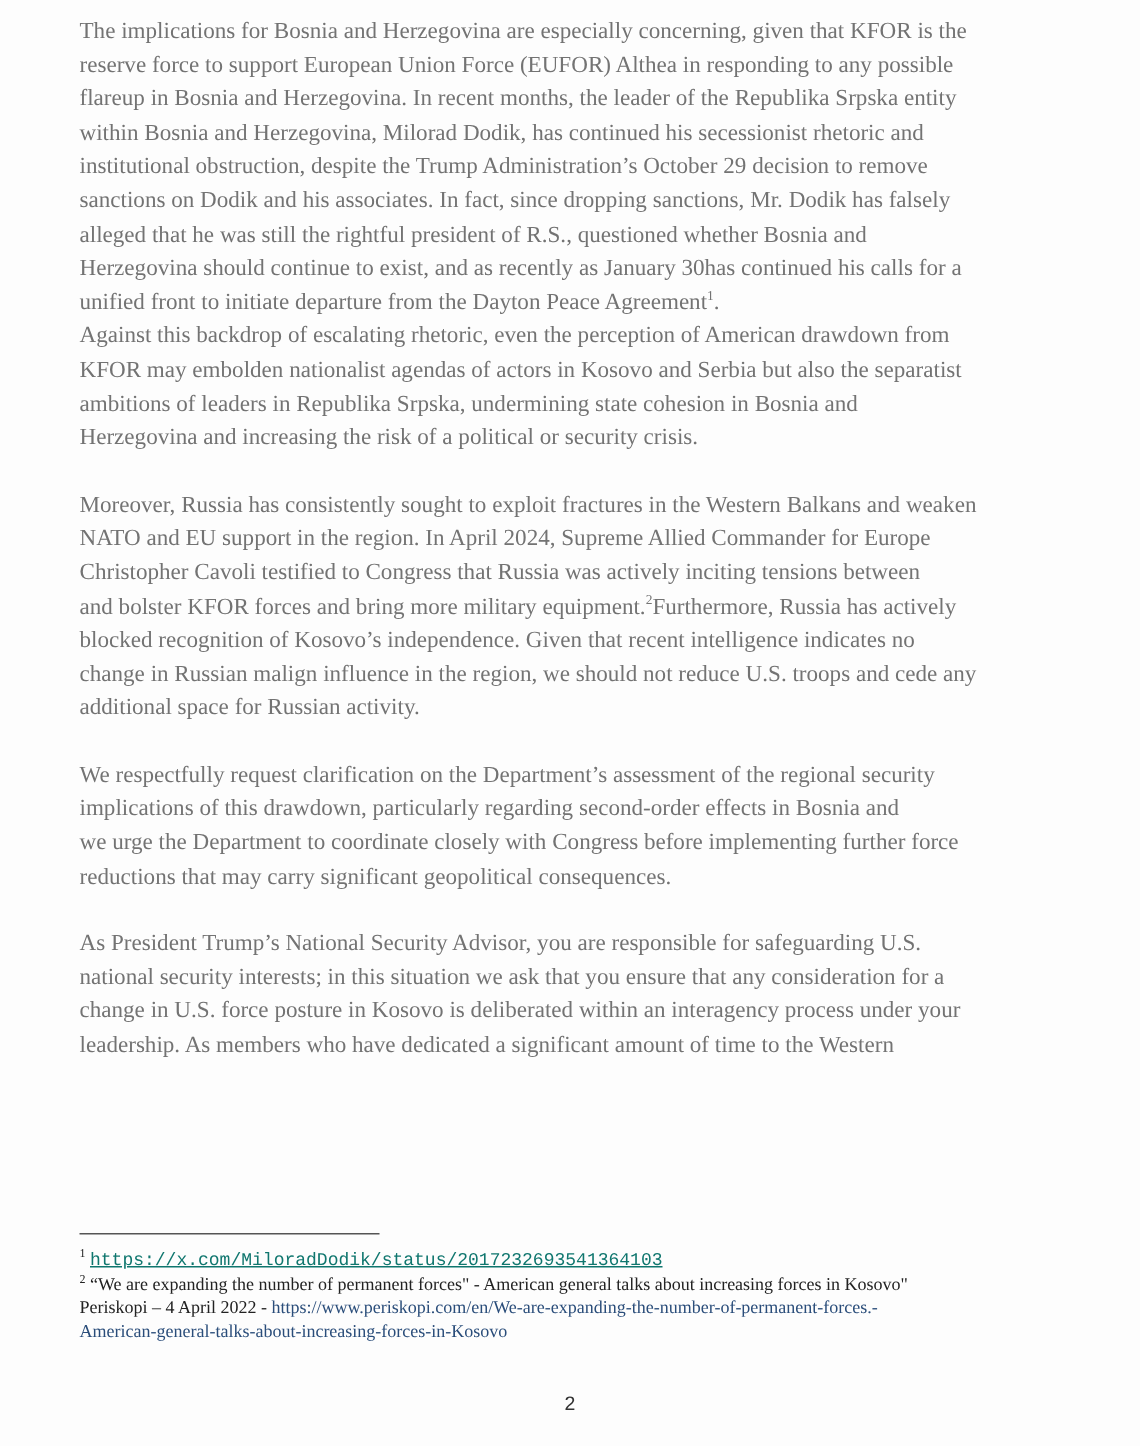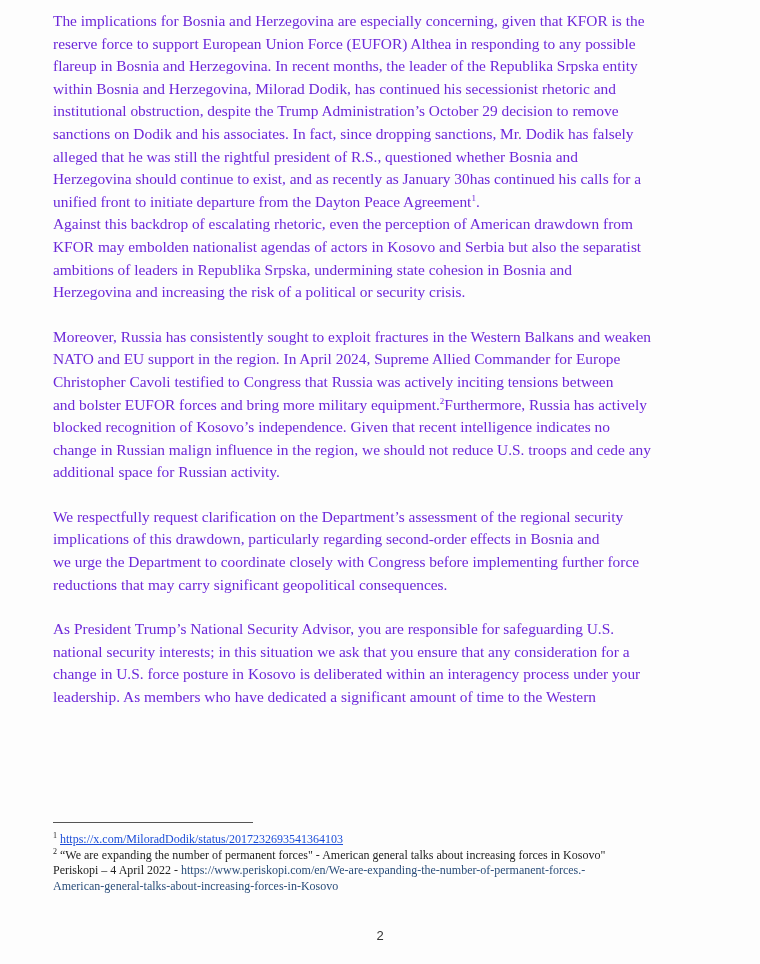--- a/index.html
+++ b/index.html
@@ -21,21 +21,21 @@
       background: #fdfdfd;
     }
     .body-text {
       position: absolute;
       left: 53px;
       top: 10px;
       width: 660px;
       font-family: "Liberation Serif", serif;
       font-size: 15.4px;
       line-height: 22.6px;
-      color: #6d28d9;
+      color: #737373;
     }
     .para {
       margin: 0;
       white-space: nowrap;
     }
     .para .line {
       display: block;
       white-space: nowrap;
     }
     .gap {
@@ -62,23 +62,23 @@
       font-family: "Liberation Serif", serif;
       font-size: 12px;
       line-height: 15.5px;
       color: #222;
     }
     .fn-line {
       display: block;
       white-space: nowrap;
     }
     .fn-link-sans {
-      font-family: Liberation Serif, serif;
+      font-family: Liberation Mono, monospace;
       font-size: 12px;
-      color: #1d4ed8;
+      color: #0f766e;
       text-decoration: underline;
     }
     .fn-link {
       color: #2a4d7a;
     }
     .fn-num {
       font-size: 8px;
       vertical-align: super;
       line-height: 0;
     }
@@ -115,21 +115,21 @@
       <span class="line">ambitions of leaders in Republika Srpska, undermining state cohesion in Bosnia and</span>
       <span class="line">Herzegovina and increasing the risk of a political or security crisis.</span>
     </div>
 
     <div class="gap"></div>
 
     <div class="para">
       <span class="line">Moreover, Russia has consistently sought to exploit fractures in the Western Balkans and weaken</span>
       <span class="line">NATO and EU support in the region. In April 2024, Supreme Allied Commander for Europe</span>
       <span class="line">Christopher Cavoli testified to Congress that Russia was actively inciting tensions between</span>
-      <span class="line"><span>and bolster EUFOR forces and bring more military equipment.</span><sup>2</sup><span>Furthermore, Russia has actively</span></span>
+      <span class="line"><span>and bolster KFOR forces and bring more military equipment.</span><sup>2</sup><span>Furthermore, Russia has actively</span></span>
       <span class="line">blocked recognition of Kosovo’s independence. Given that recent intelligence indicates no</span>
       <span class="line">change in Russian malign influence in the region, we should not reduce U.S. troops and cede any</span>
       <span class="line">additional space for Russian activity.</span>
     </div>
 
     <div class="gap"></div>
 
     <div class="para">
       <span class="line">We respectfully request clarification on the Department’s assessment of the regional security</span>
       <span class="line">implications of this drawdown, particularly regarding second-order effects in Bosnia and</span>

